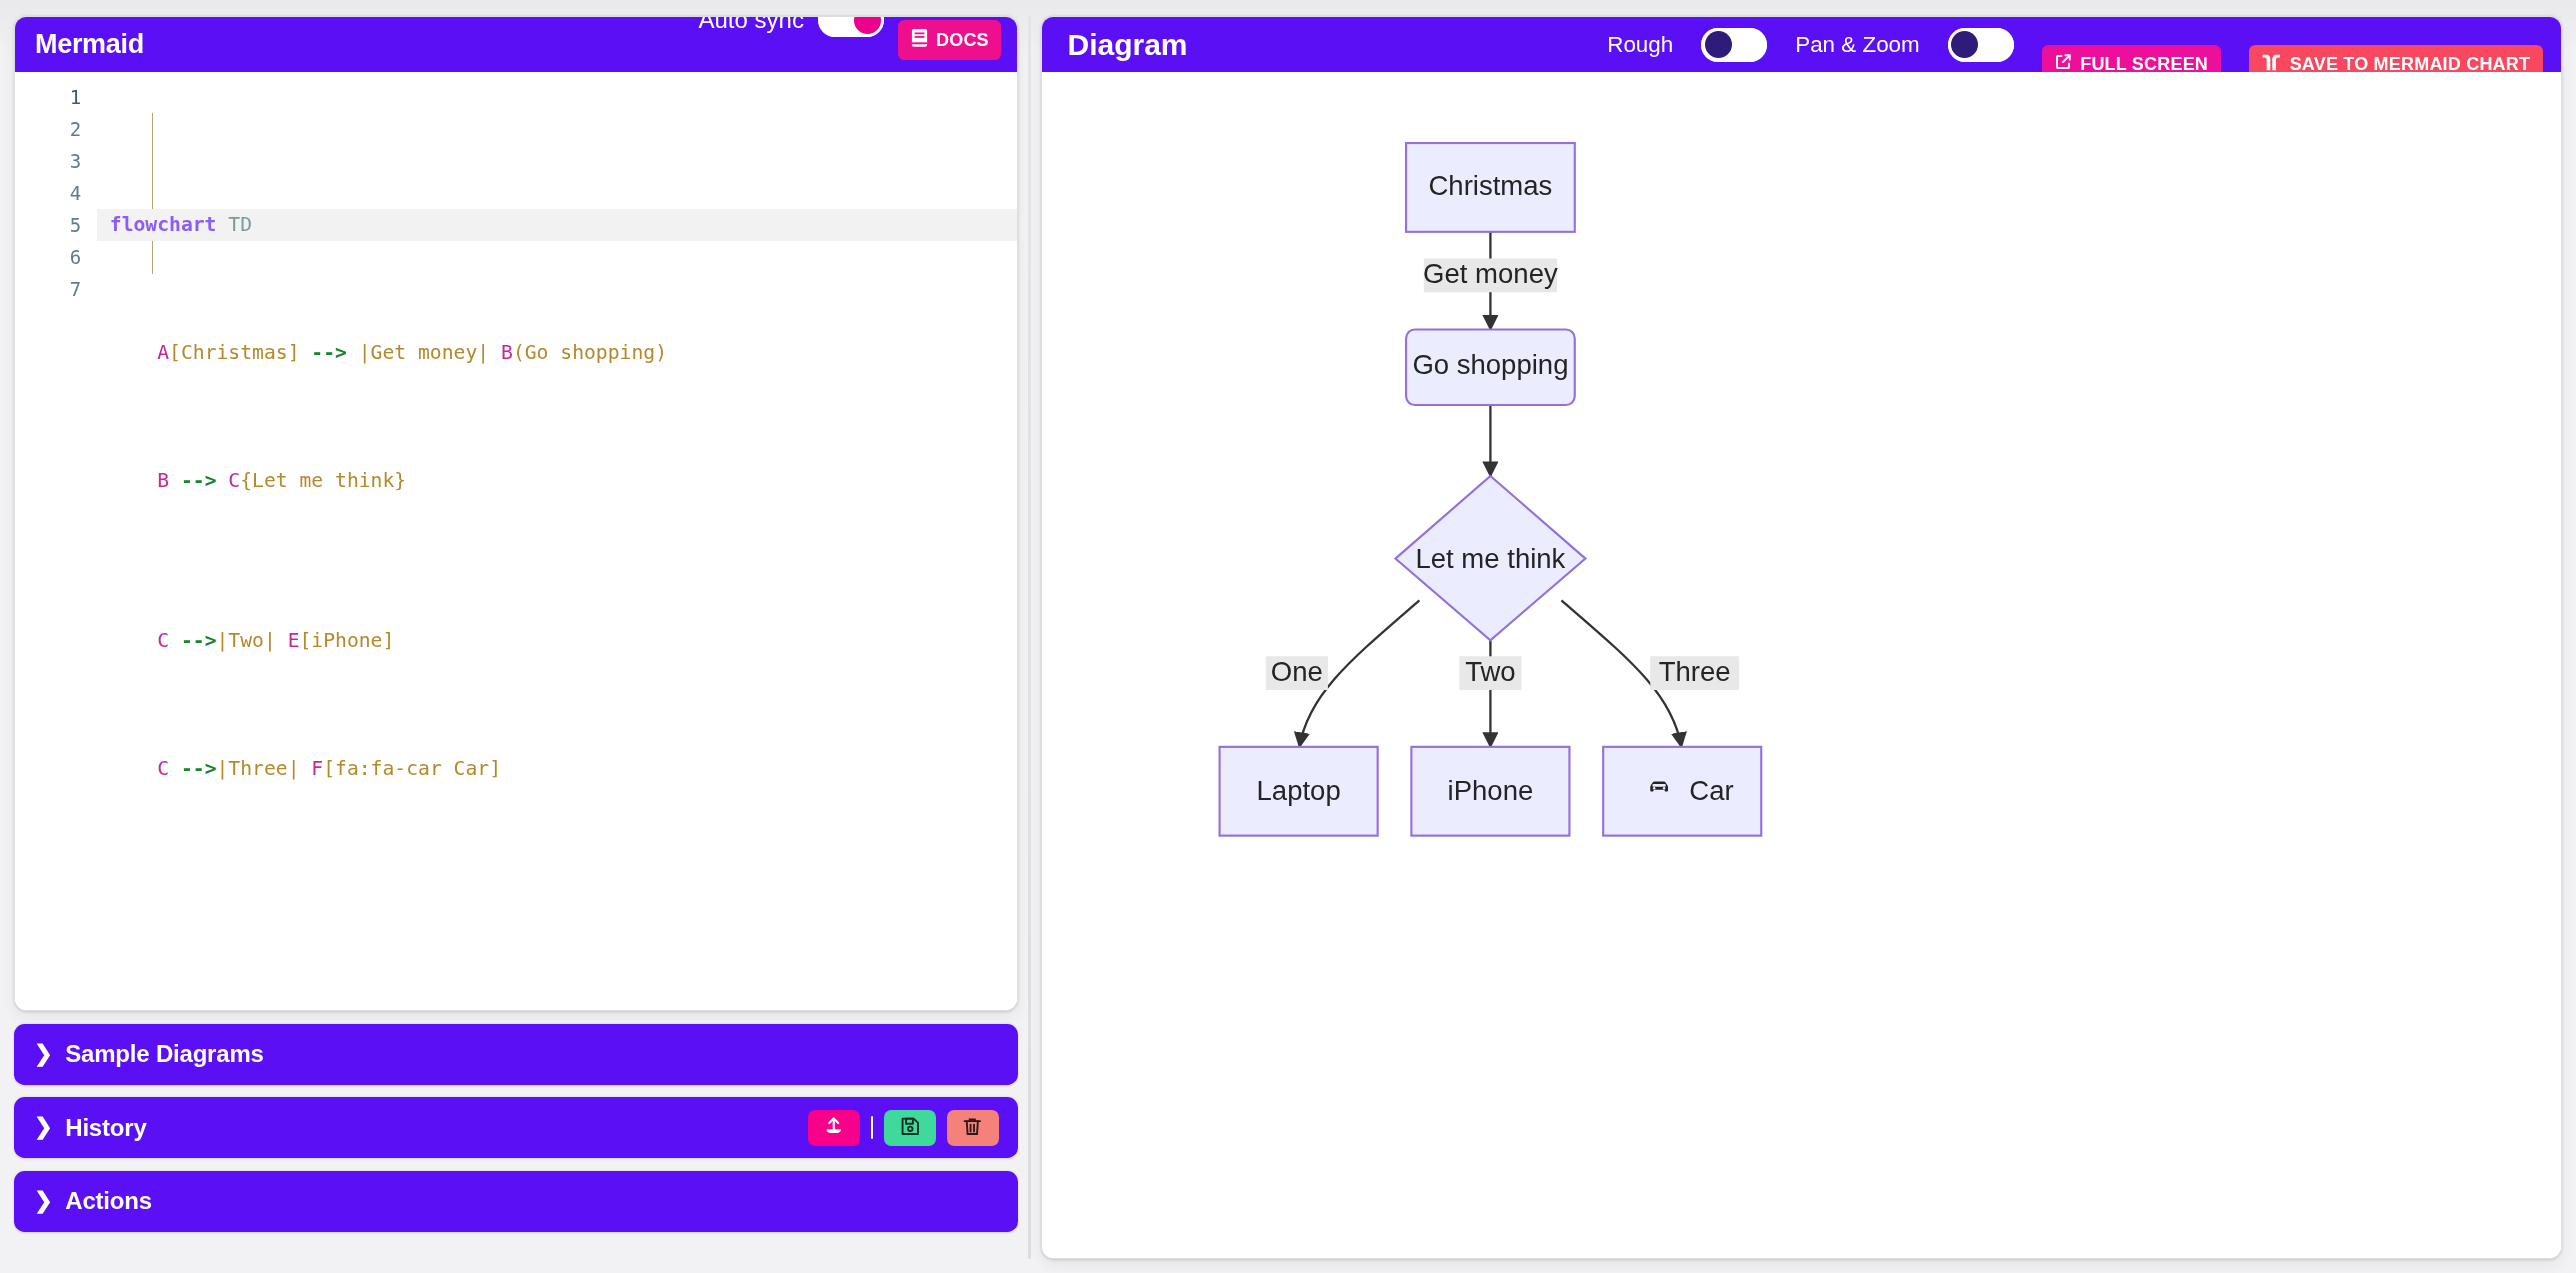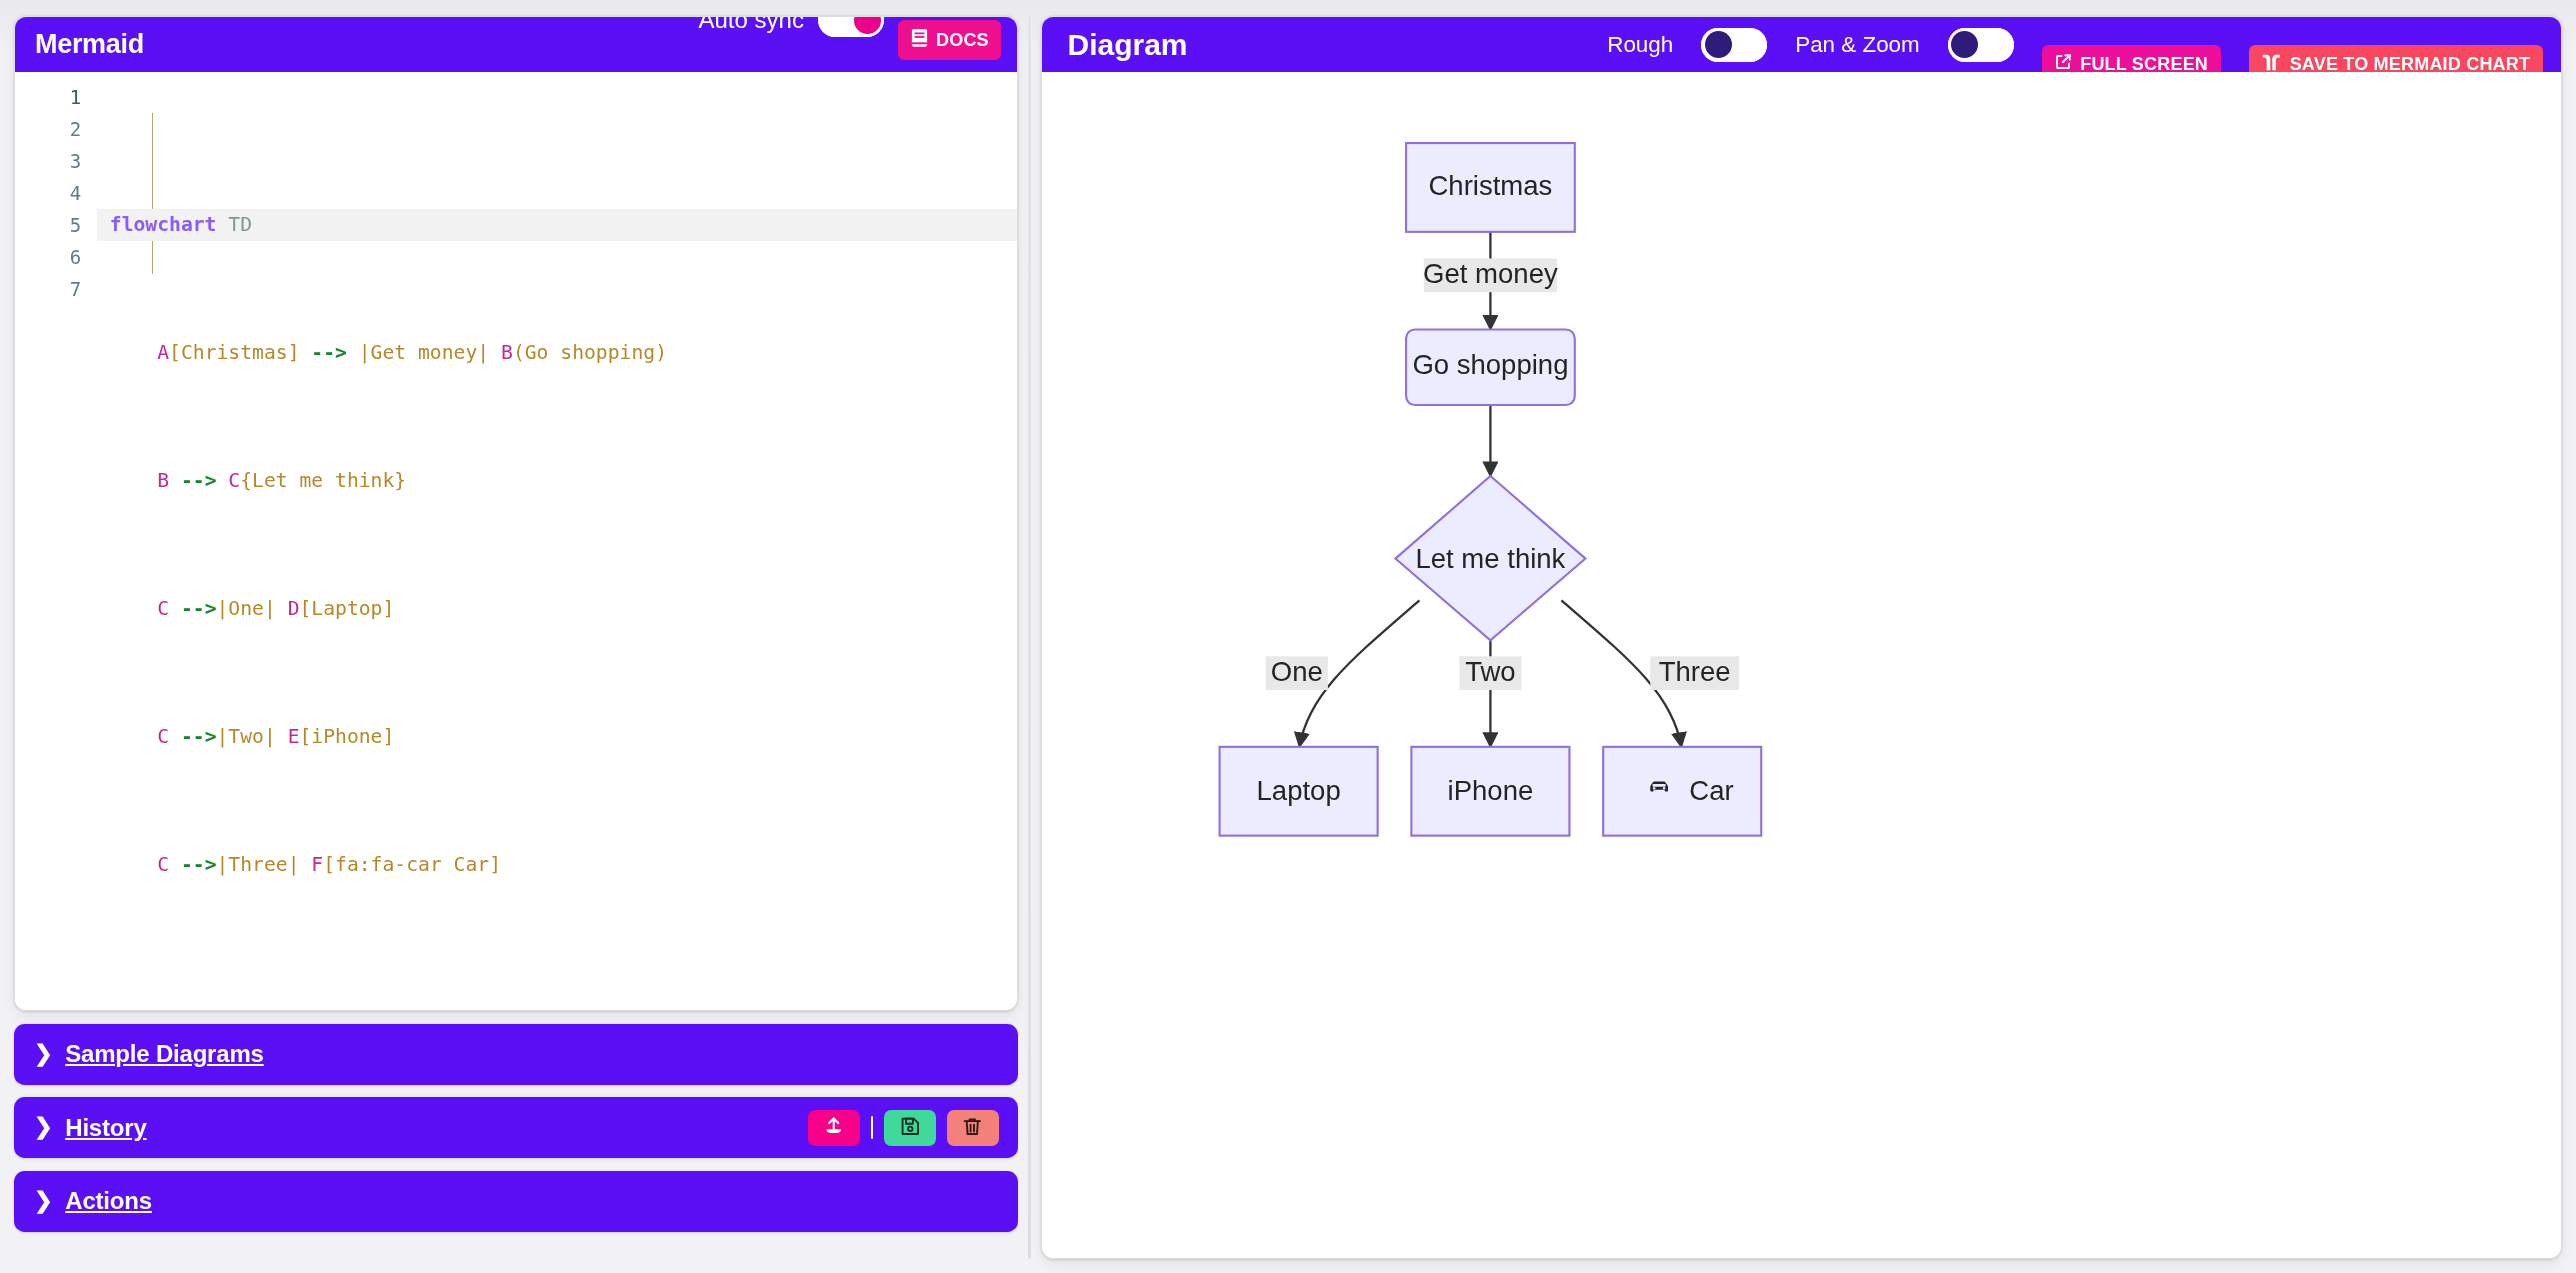--- a/index.html
+++ b/index.html
@@ -188,21 +188,21 @@
     height: 61px;
     display: flex;
     align-items: center;
     padding: 0 19.7px;
     color: #ffffff;
     cursor: pointer;
     box-shadow: 0 0.9px 2.7px rgba(0,0,0,0.14);
     flex: none;
   }
   .acc-chev { font-size: 22.4px; font-weight: 700; margin-right: 12.5px; line-height: 1; }
-  .acc-title { font-size: 24px; font-weight: 700; letter-spacing: -0.2px; text-decoration: underline; }
+  .acc-title { font-size: 24px; font-weight: 700; letter-spacing: -0.2px; }
   .acc-actions { margin-left: auto; display: flex; align-items: center; gap: 10.7px; }
 
   .icon-btn {
     width: 52px; height: 36px;
     border: none; border-radius: 7.2px;
     display: inline-flex; align-items: center; justify-content: center;
     cursor: pointer;
   }
   .ib-upload { background: #f7008a; }
   .ib-save   { background: #3fd99b; }
@@ -317,21 +317,20 @@
 
         <div class="code-body">
           <div class="indent-guide"></div>
 
           <div class="code-line active"><span class="k-key">flowchart</span><span> </span><span class="k-dir">TD</span></div>
 
           <div class="code-line"><span>    </span><span class="k-node">A</span><span class="k-text">[</span><span class="k-text">Christmas</span><span class="k-text">]</span><span class="k-arrow"> --&gt; </span><span class="k-text">|</span><span class="k-text">Get money</span><span class="k-text">| </span><span class="k-node">B</span><span class="k-text">(</span><span class="k-text">Go shopping</span><span class="k-text">)</span></div>
 
           <div class="code-line"><span>    </span><span class="k-node">B</span><span class="k-arrow"> --&gt; </span><span class="k-node">C</span><span class="k-text">{</span><span class="k-text">Let me think</span><span class="k-text">}</span></div>
 
-          <div class="code-line"><span>    </span><span class="k-node">C</span><span class="k-arrow"> --&gt;</span><span class="k-text">|</span><span class="k-text">One</span><span class="k-text">| </span><span class="k-node">D</span><span class="k-text">[</span><span class="k-text">Laptop</span><span class="k-text">]</span></div>
 
           <div class="code-line"><span>    </span><span class="k-node">C</span><span class="k-arrow"> --&gt;</span><span class="k-text">|</span><span class="k-text">Two</span><span class="k-text">| </span><span class="k-node">E</span><span class="k-text">[</span><span class="k-text">iPhone</span><span class="k-text">]</span></div>
 
           <div class="code-line"><span>    </span><span class="k-node">C</span><span class="k-arrow"> --&gt;</span><span class="k-text">|</span><span class="k-text">Three</span><span class="k-text">| </span><span class="k-node">F</span><span class="k-text">[</span><span class="k-text">fa:fa-car Car</span><span class="k-text">]</span></div>
 
           <div class="code-line"></div>
         </div>
       </div>
     </div>
 

